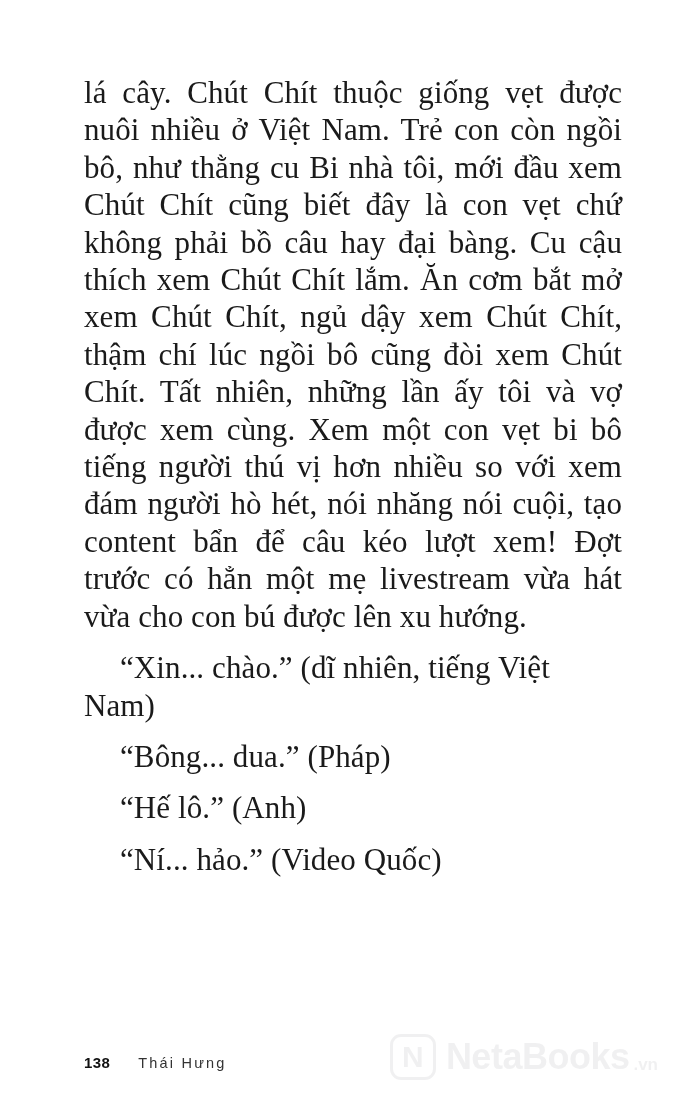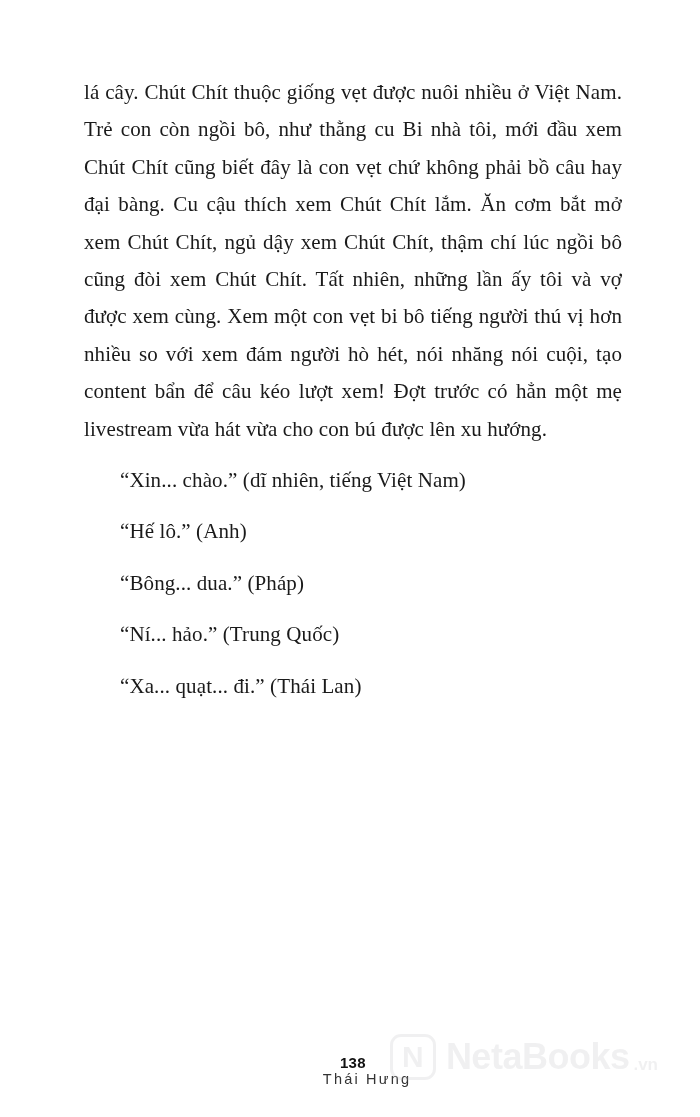--- a/index.html
+++ b/index.html
@@ -23,21 +23,21 @@
     height: 1117px;
   }
   .body-text {
     position: absolute;
     left: 84px;
     top: 74px;
     width: 538px;
   }
   .para {
     margin: 0 0 0 0;
-    font-size: 21px;
+    font-size: 31px;
     line-height: 37.4px;
     text-align: justify;
     text-justify: inter-word;
     letter-spacing: 0.1px;
   }
   .para.first {
     text-indent: 0;
   }
   .para.indent {
     text-indent: 36px;
@@ -48,21 +48,20 @@
     margin-top: 14px;
     text-align: left;
   }
   .footer {
     position: absolute;
     left: 84px;
     top: 1054px;
     width: 538px;
     display: flex;
     align-items: center;
-    flex-direction: column;
   }
   .page-number {
     font-family: "Liberation Sans", sans-serif;
     font-size: 15px;
     font-weight: bold;
     color: #111111;
     letter-spacing: 0.4px;
   }
   .footer-author {
     font-family: "Liberation Sans", sans-serif;
@@ -118,24 +117,23 @@
 <body>
 
 <div class="page">
 
   <div class="body-text">
 
     <p class="para first">lá cây. Chút Chít thuộc giống vẹt được nuôi nhiều ở Việt Nam. Trẻ con còn ngồi bô, như thằng cu Bi nhà tôi, mới đầu xem Chút Chít cũng biết đây là con vẹt chứ không phải bồ câu hay đại bàng. Cu cậu thích xem Chút Chít lắm. Ăn cơm bắt mở xem Chút Chít, ngủ dậy xem Chút Chít, thậm chí lúc ngồi bô cũng đòi xem Chút Chít. Tất nhiên, những lần ấy tôi và vợ được xem cùng. Xem một con vẹt bi bô tiếng người thú vị hơn nhiều so với xem đám người hò hét, nói nhăng nói cuội, tạo content bẩn để câu kéo lượt xem! Đợt trước có hẳn một mẹ livestream vừa hát vừa cho con bú được lên xu hướng.</p>
 
 
     <p class="para dialog">“Xin... chào.” (dĩ nhiên, tiếng Việt Nam)</p>
+    <p class="para dialog">“Bông... dua.” (Pháp)</p>
     <p class="para dialog">“Hế lô.” (Anh)</p>
-    <p class="para dialog">“Bông... dua.” (Pháp)</p>
-    <p class="para dialog">“Ní... hảo.” (Trung Quốc)</p>
-    <p class="para dialog">“Xa... quạt... đi.” (Thái Lan)</p>
+    <p class="para dialog">“Ní... hảo.” (Video Quốc)</p>
 
 
   </div>
 
   <div class="footer">
     <span class="page-number">138</span>
     <span class="footer-author">Thái Hưng</span>
   </div>
 
   <div class="watermark">

